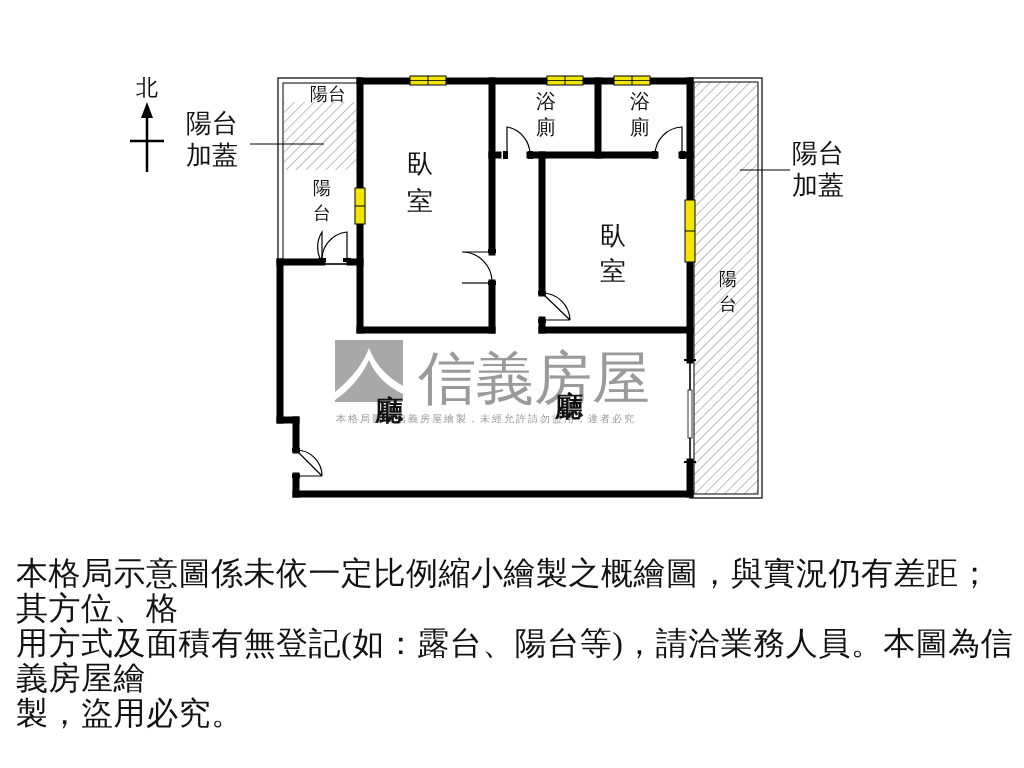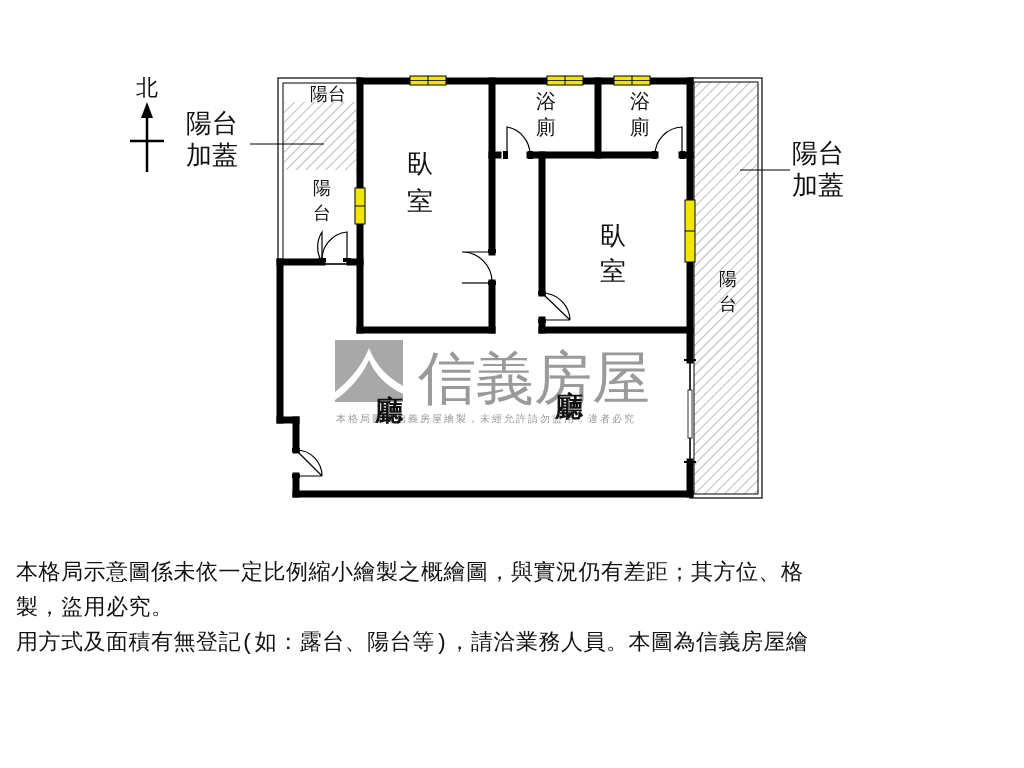--- a/index.html
+++ b/index.html
@@ -1,18 +1,18 @@
 <!DOCTYPE html>
 <html><head>
 <meta charset="utf-8">
 <style>
   html, body { margin:0; padding:0; background:#ffffff; }
   body { width:1024px; height:768px; position:relative; overflow:hidden; font-family:"DejaVu Serif","Liberation Serif",serif; }
   #plan { position:absolute; left:0; top:0; width:1024px; height:540px; }
-  .disclaimer { position:absolute; left:16px; top:556px; width:1000px; font-size:22px; line-height:35px; color:#111; letter-spacing:0.5px; font-family:Liberation Mono, monospace; }
+  .disclaimer { position:absolute; left:16px; top:556px; width:1000px; font-size:32px; line-height:35px; color:#111; letter-spacing:0.5px; font-family:Liberation Serif, serif; }
   .lbl { font-family:"DejaVu Serif","Liberation Serif",serif; fill:#111; }
   .wm { font-family:"DejaVu Sans","Liberation Sans",sans-serif; fill:#9a9a9a; }
 </style>
 </head>
 <body>
 
 <svg id="plan" viewBox="0 0 1024 540" xmlns="http://www.w3.org/2000/svg">
   <defs>
     <pattern id="hatch" patternUnits="userSpaceOnUse" width="7" height="7" patternTransform="rotate(45)">
       <line x1="0" y1="0" x2="0" y2="7" stroke="#777" stroke-width="1"></line>
@@ -152,15 +152,15 @@
     <text class="lbl" x="640" y="134" font-size="20" text-anchor="middle">廁</text>
     <text class="lbl" x="613" y="244" font-size="26" text-anchor="middle">臥</text>
     <text class="lbl" x="613" y="280" font-size="26" text-anchor="middle">室</text>
     <text class="lbl" x="389" y="420" font-size="28" font-weight="bold" text-anchor="middle">廳</text>
     <text class="lbl" x="569" y="416" font-size="28" font-weight="bold" text-anchor="middle">廳</text>
   </g>
 </svg>
 
 <div class="disclaimer">
   <div>本格局示意圖係未依一定比例縮小繪製之概繪圖，與實況仍有差距；其方位、格</div>
+  <div>用方式及面積有無登記(如：露台、陽台等)，請洽業務人員。本圖為信義房屋繪</div>
   <div>製，盜用必究。</div>
-  <div>用方式及面積有無登記(如：露台、陽台等)，請洽業務人員。本圖為信義房屋繪</div>
 </div>
 
 </body></html>

